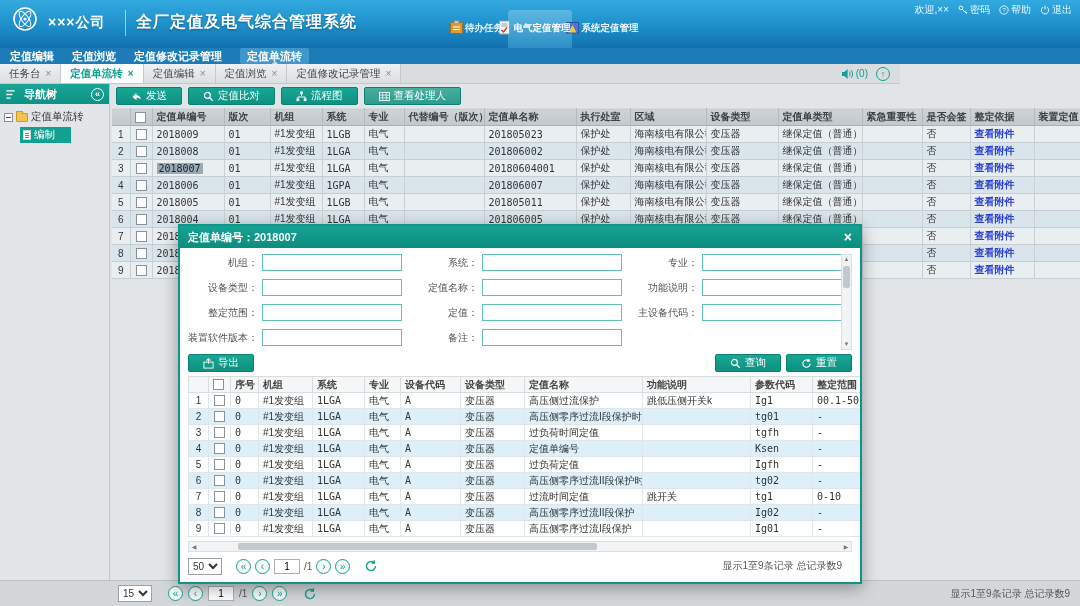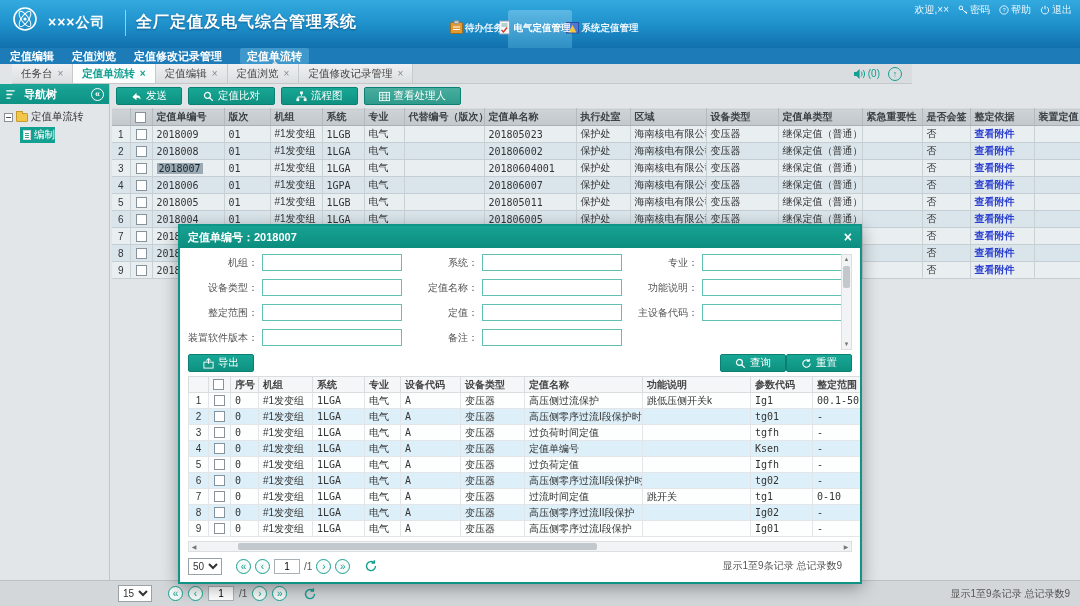--- a/index.html
+++ b/index.html
@@ -21,36 +21,36 @@
   .top-tab.active{background:linear-gradient(180deg,#5cb8e4,#2f8fc4);color:#fff}
   .ttab-label{white-space:nowrap;transform:scale(.95)}
 
   
   .menubar{position:absolute;left:0;top:48px;width:1080px;height:16px;background:#1d7cb8;display:flex;align-items:center;padding-left:10px;gap:18px}
   .menu-item{color:#fff;font-size:11px;font-weight:bold;cursor:pointer;line-height:16px;white-space:nowrap}
   .menu-item.active{background:#3e98cb;padding:0 7px;border-radius:2px;position:relative}
   .menu-item.active::after{content:"";position:absolute;left:50%;margin-left:-4px;bottom:-1px;border-left:4px solid transparent;border-right:4px solid transparent;border-bottom:4px solid #d9dddf}
 
   
-  .tabstrip{position:absolute;left:12px;top:64px;width:900px;height:20px;background:#d9dddf;border-bottom:1px solid #c3c8cb;display:flex;align-items:stretch}
+  .tabstrip{position:absolute;left:0;top:64px;width:900px;height:20px;background:#d9dddf;border-bottom:1px solid #c3c8cb;display:flex;align-items:stretch}
   .page-tab{display:inline-flex;align-items:center;gap:5px;padding:0 9px;font-size:10.5px;color:#444;background:linear-gradient(180deg,#eef0f1,#dcdfe1);border-right:1px solid #c5cacd;cursor:pointer;white-space:nowrap}
   .page-tab.active{background:#fcfdfd;color:#11a091;font-weight:bold}
   .tab-close{font-size:10px;color:#11a091;line-height:10px;cursor:pointer}
   .page-tab:not(.active) .tab-close{color:#889}
   .strip-right{margin-left:auto;display:flex;align-items:center;gap:8px;padding-right:10px;color:#11a091}
   .sound-wrap{display:inline-flex;align-items:center;gap:2px;font-size:10px;color:#11a091;cursor:pointer}
   .circle-up{width:14px;height:14px;border:1px solid #11a091;border-radius:50%;display:inline-flex;align-items:center;justify-content:center;font-size:9px;color:#11a091;cursor:pointer}
 
   
   .sidebar{position:absolute;left:0;top:84px;width:110px;height:496px;background:#e3e6e8;border-right:1px solid #c2c7ca}
   .side-head{height:20px;background:linear-gradient(180deg,#1aa596,#0d9285);display:flex;align-items:center;padding:0 5px;color:#fff;font-size:11px;font-weight:bold;gap:8px}
   .side-collapse{margin-left:auto;width:13px;height:13px;border:1px solid #fff;border-radius:50%;display:inline-flex;align-items:center;justify-content:center;font-size:9px;line-height:11px;cursor:pointer;color:#fff}
   .tree{padding:5px 4px;font-size:10.5px}
   .tree-row{display:flex;align-items:center;gap:3px;height:16px;cursor:pointer;white-space:nowrap}
-  .tree-child{margin-left:16px;margin-top:2px;display:inline-flex;align-items:center;gap:3px;background:#12a091;color:#fff;padding:1px 0 1px 3px;cursor:pointer}
+  .tree-child{margin-left:16px;margin-top:2px;display:inline-flex;align-items:center;gap:3px;background:#12a091;color:#fff;padding:1px 16px 1px 3px;cursor:pointer}
   .expander{width:9px;height:9px;border:1px solid #8a9096;background:#fff;position:relative;flex:none}
   .expander::before{content:"";position:absolute;left:1px;top:3px;width:5px;height:1px;background:#555}
   .folder-ic{width:12px;height:9px;background:#f2c64b;border:1px solid #c89a2a;border-radius:1px;position:relative;flex:none}
   .folder-ic::before{content:"";position:absolute;left:-1px;top:-3px;width:5px;height:2px;background:#f2c64b;border:1px solid #c89a2a;border-bottom:none}
   .file-ic{width:8px;height:10px;background:#fff;border:1px solid #cfd6da;position:relative;flex:none}
   .file-ic::before{content:"";position:absolute;left:1px;top:2px;width:4px;height:1px;background:#3fa08e;box-shadow:0 2px 0 #3fa08e,0 4px 0 #3fa08e}
 
   
   .main{position:absolute;left:112px;top:84px;width:968px;height:496px}
   .toolbar{height:22px;display:flex;align-items:center;gap:6px;padding:2px 0 0 4px}
@@ -86,21 +86,21 @@
   .form-wrap{position:relative;padding-right:14px;flex:none}
   .dlg-form{display:grid;grid-template-columns:repeat(4,1fr);column-gap:6px;row-gap:8px}
   .f-cell{display:flex;align-items:center;min-height:17px}
   .f-label{flex:none;width:74px;text-align:right;padding-right:4px;font-size:10px;color:#555;white-space:nowrap}
   .f-input{flex:1;min-width:0;height:17px;border:1px solid #62bfb4;background:#fff;font-size:10px;padding:0 3px}
   .vscroll{position:absolute;right:0;top:0;bottom:-4px;width:11px;background:#f2f3f4;border:1px solid #dcdfe1;display:flex;flex-direction:column;align-items:center}
   .vs-arrow{font-size:6px;color:#777;line-height:9px;height:9px;cursor:pointer}
   .vs-thumb{width:7px;height:22px;background:#c3c8cc;border-radius:2px;margin-top:2px;cursor:grab}
   .vs-spring{flex:1}
   .dlg-btnrow{display:flex;align-items:center;margin:8px 0 4px 0;flex:none}
-  .dlg-btnrow .right{margin-left:auto;display:flex;gap:0}
+  .dlg-btnrow .right{margin-left:auto;display:flex;gap:5px}
 
   table.dgrid{border-collapse:collapse;table-layout:fixed;width:660px;border:1px solid #d4d8da}
   table.dgrid th{background:#f5f6f7;border:1px solid #dadde0;font-size:10px;color:#444;font-weight:bold;height:16px;padding:0 4px;text-align:left;white-space:nowrap;overflow:hidden}
   table.dgrid td{font-size:10px;height:16px;padding:0 4px;border:1px solid #e2e6e8;white-space:nowrap;overflow:hidden;color:#333;background:#fdfefe}
   table.dgrid tr.even td{background:#ddf0f9}
   .dlg-spring{flex:1}
   .hscroll{height:11px;background:#f2f3f4;border:1px solid #dcdfe1;display:flex;align-items:center;flex:none}
   .hs-arrow{font-size:6px;color:#777;width:10px;text-align:center;cursor:pointer}
   .hs-track{flex:1;position:relative;height:100%}
   .hs-thumb{position:absolute;left:6%;top:1px;height:7px;width:56%;background:#c3c8cc;border-radius:2px;cursor:grab}

